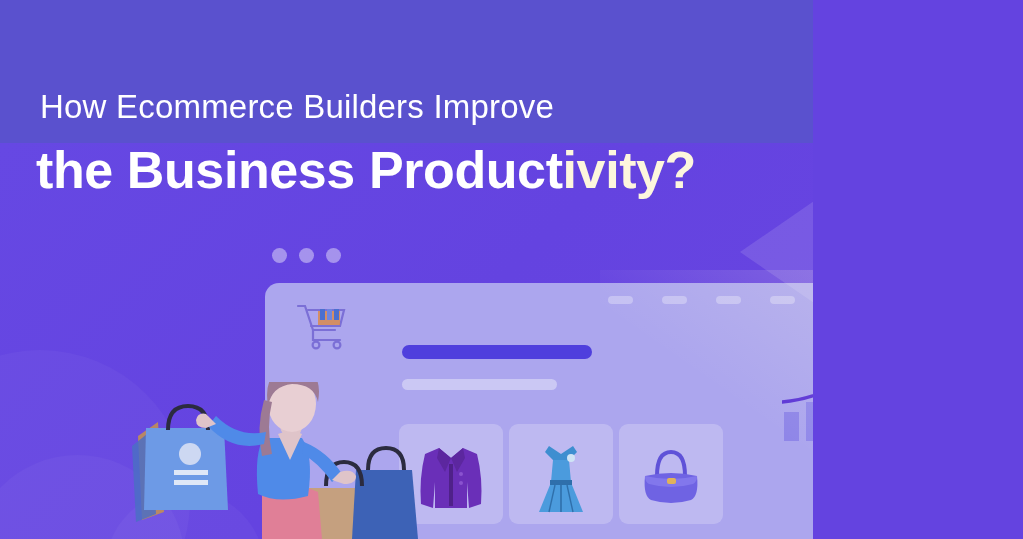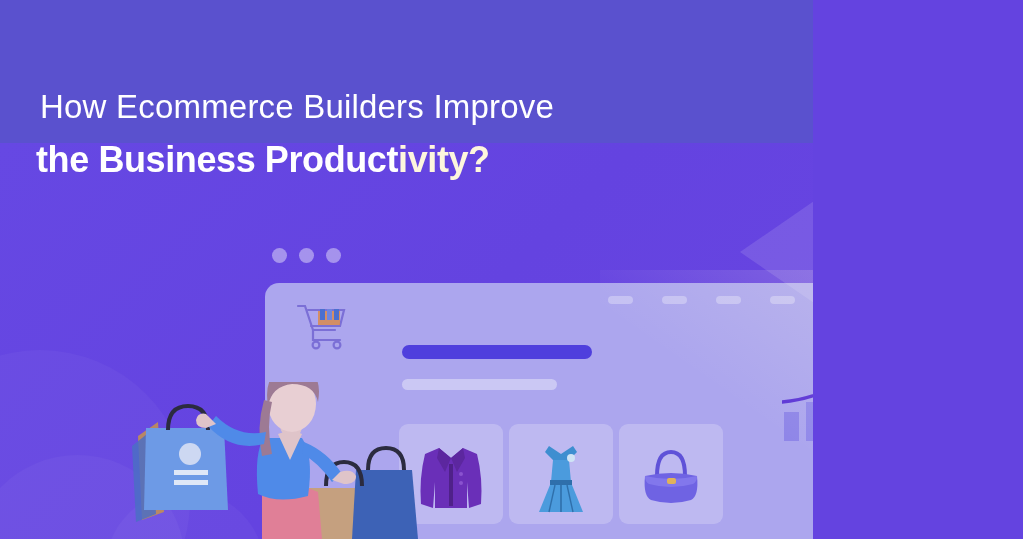--- a/index.html
+++ b/index.html
@@ -53,23 +53,23 @@
     pointer-events:none;
   }
 
   
   .headline { position:absolute; left:40px; top:86px; }
   .h-line1 {
     font-size:33px; font-weight:400; letter-spacing:0.2px;
     color:#ffffff; line-height:42px; white-space:nowrap;
   }
   .h-line2 {
-    font-size:36px; font-weight:700; letter-spacing:-0.4px;
+    font-size:52px; font-weight:700; letter-spacing:-0.4px;
     color:#ffffff; line-height:64px; white-space:nowrap;
-    margin-left:-4px; margin-top:0;
+    margin-left:-4px; margin-top:10px;
   }
   .h-line2 .tint { color:#fdf6dd; }
 
   
   .mock-dots { position:absolute; left:272px; top:248px; display:flex; gap:12px; }
   .mock-dots .dot {
     width:15px; height:15px; border-radius:50%;
     background:rgba(255,255,255,0.42);
   }
   .panel {

